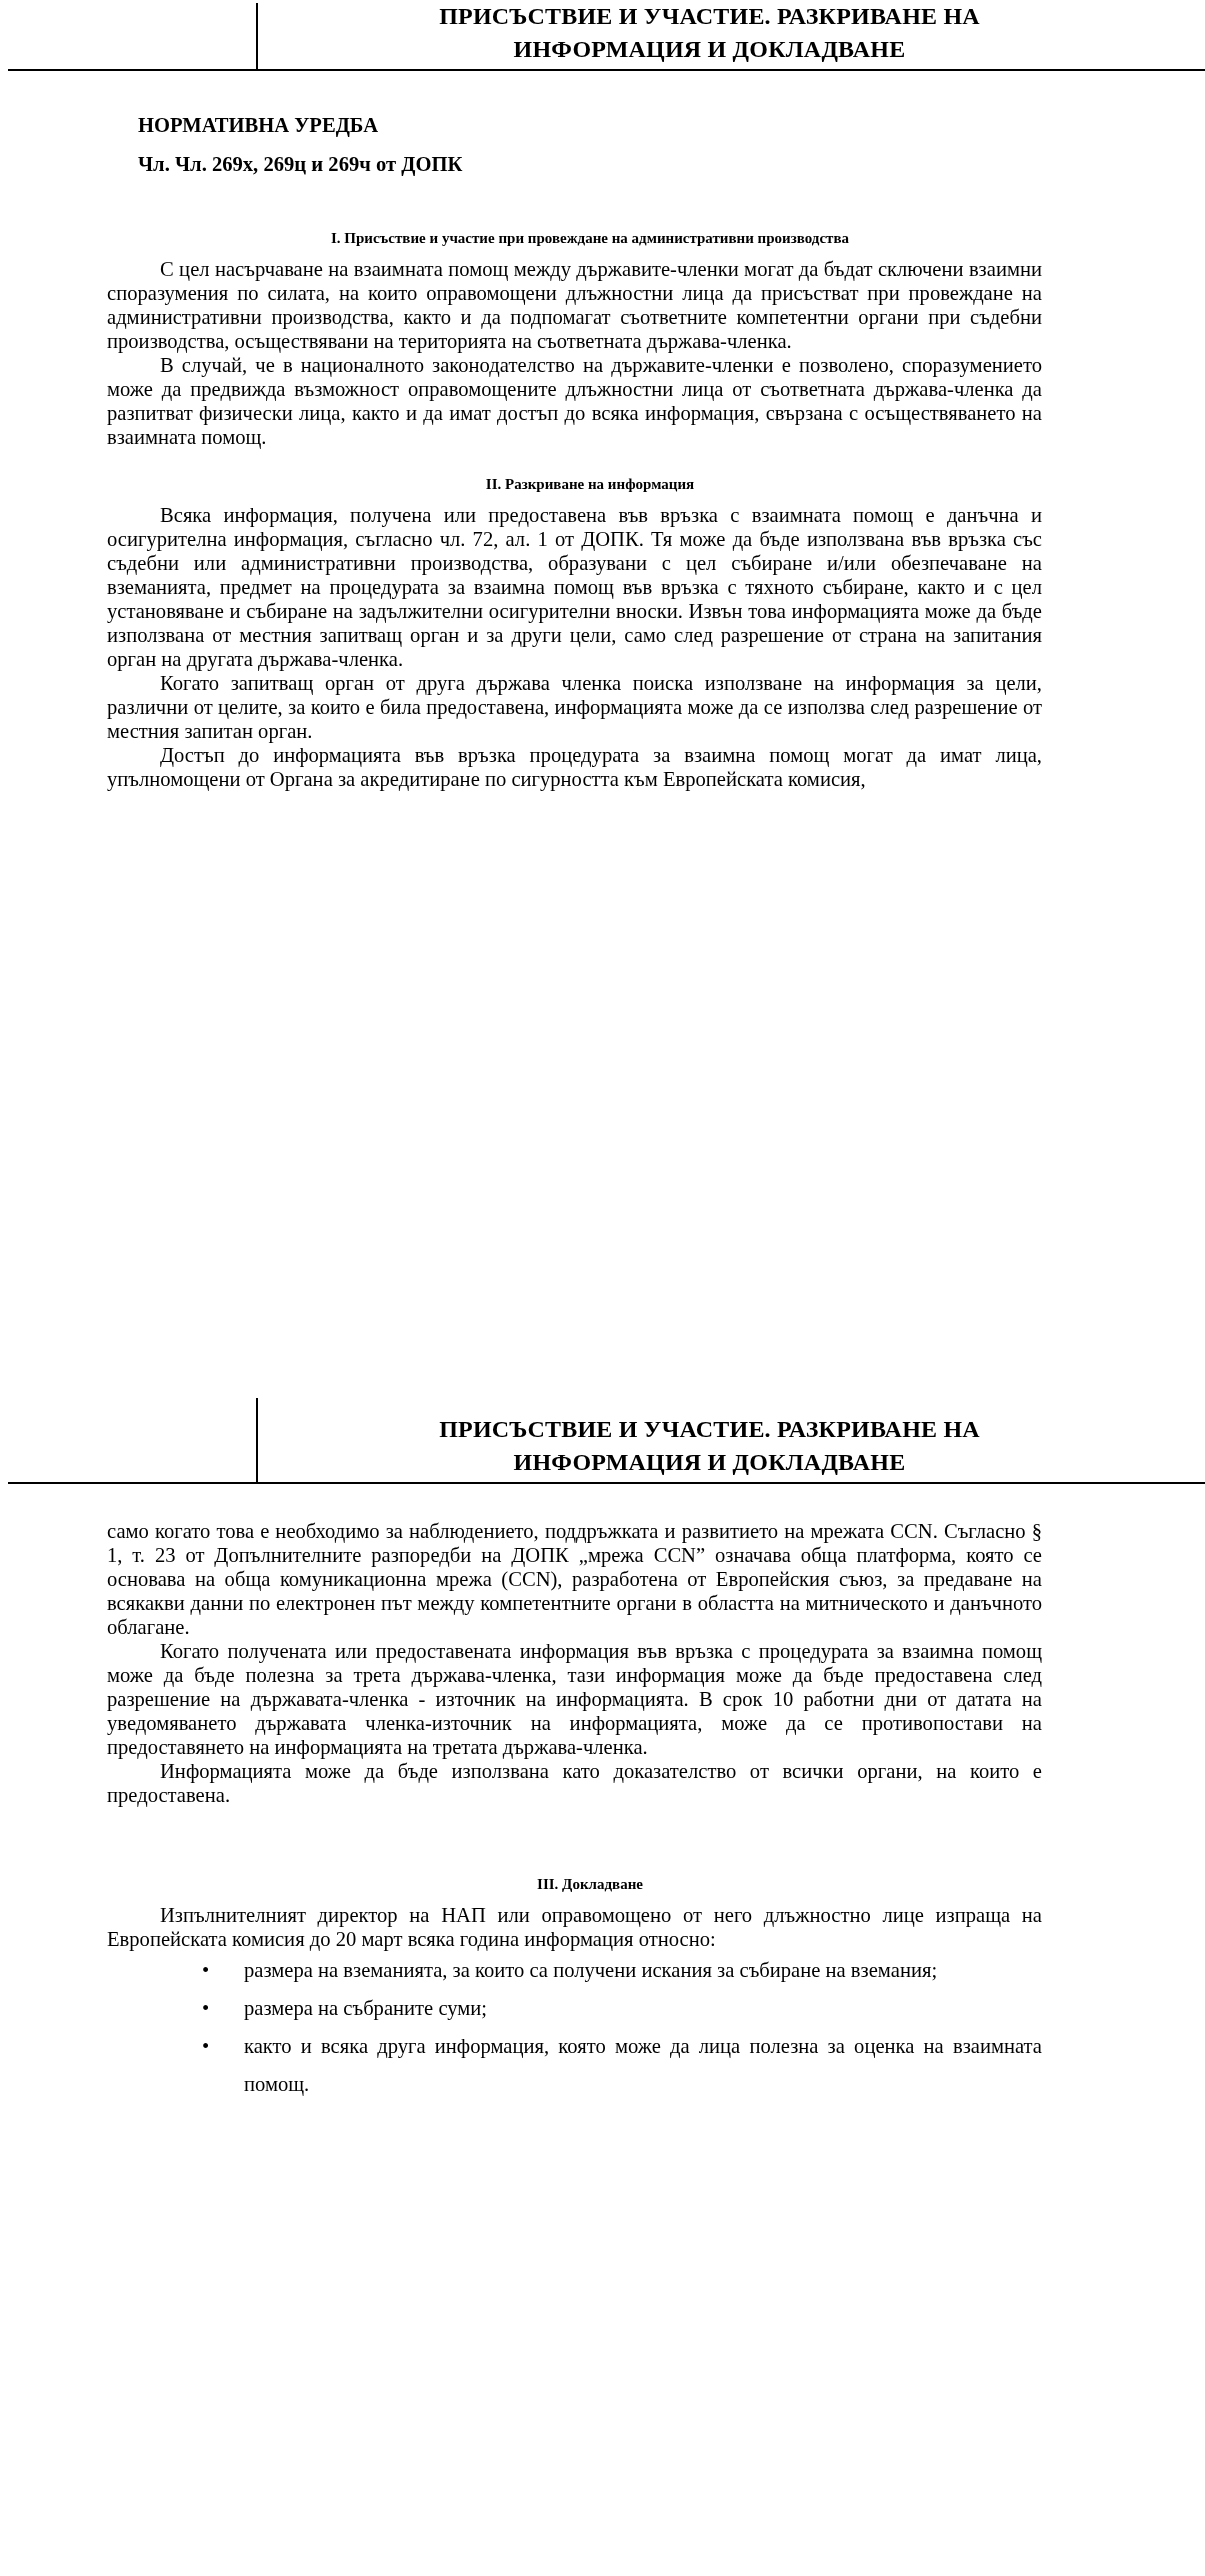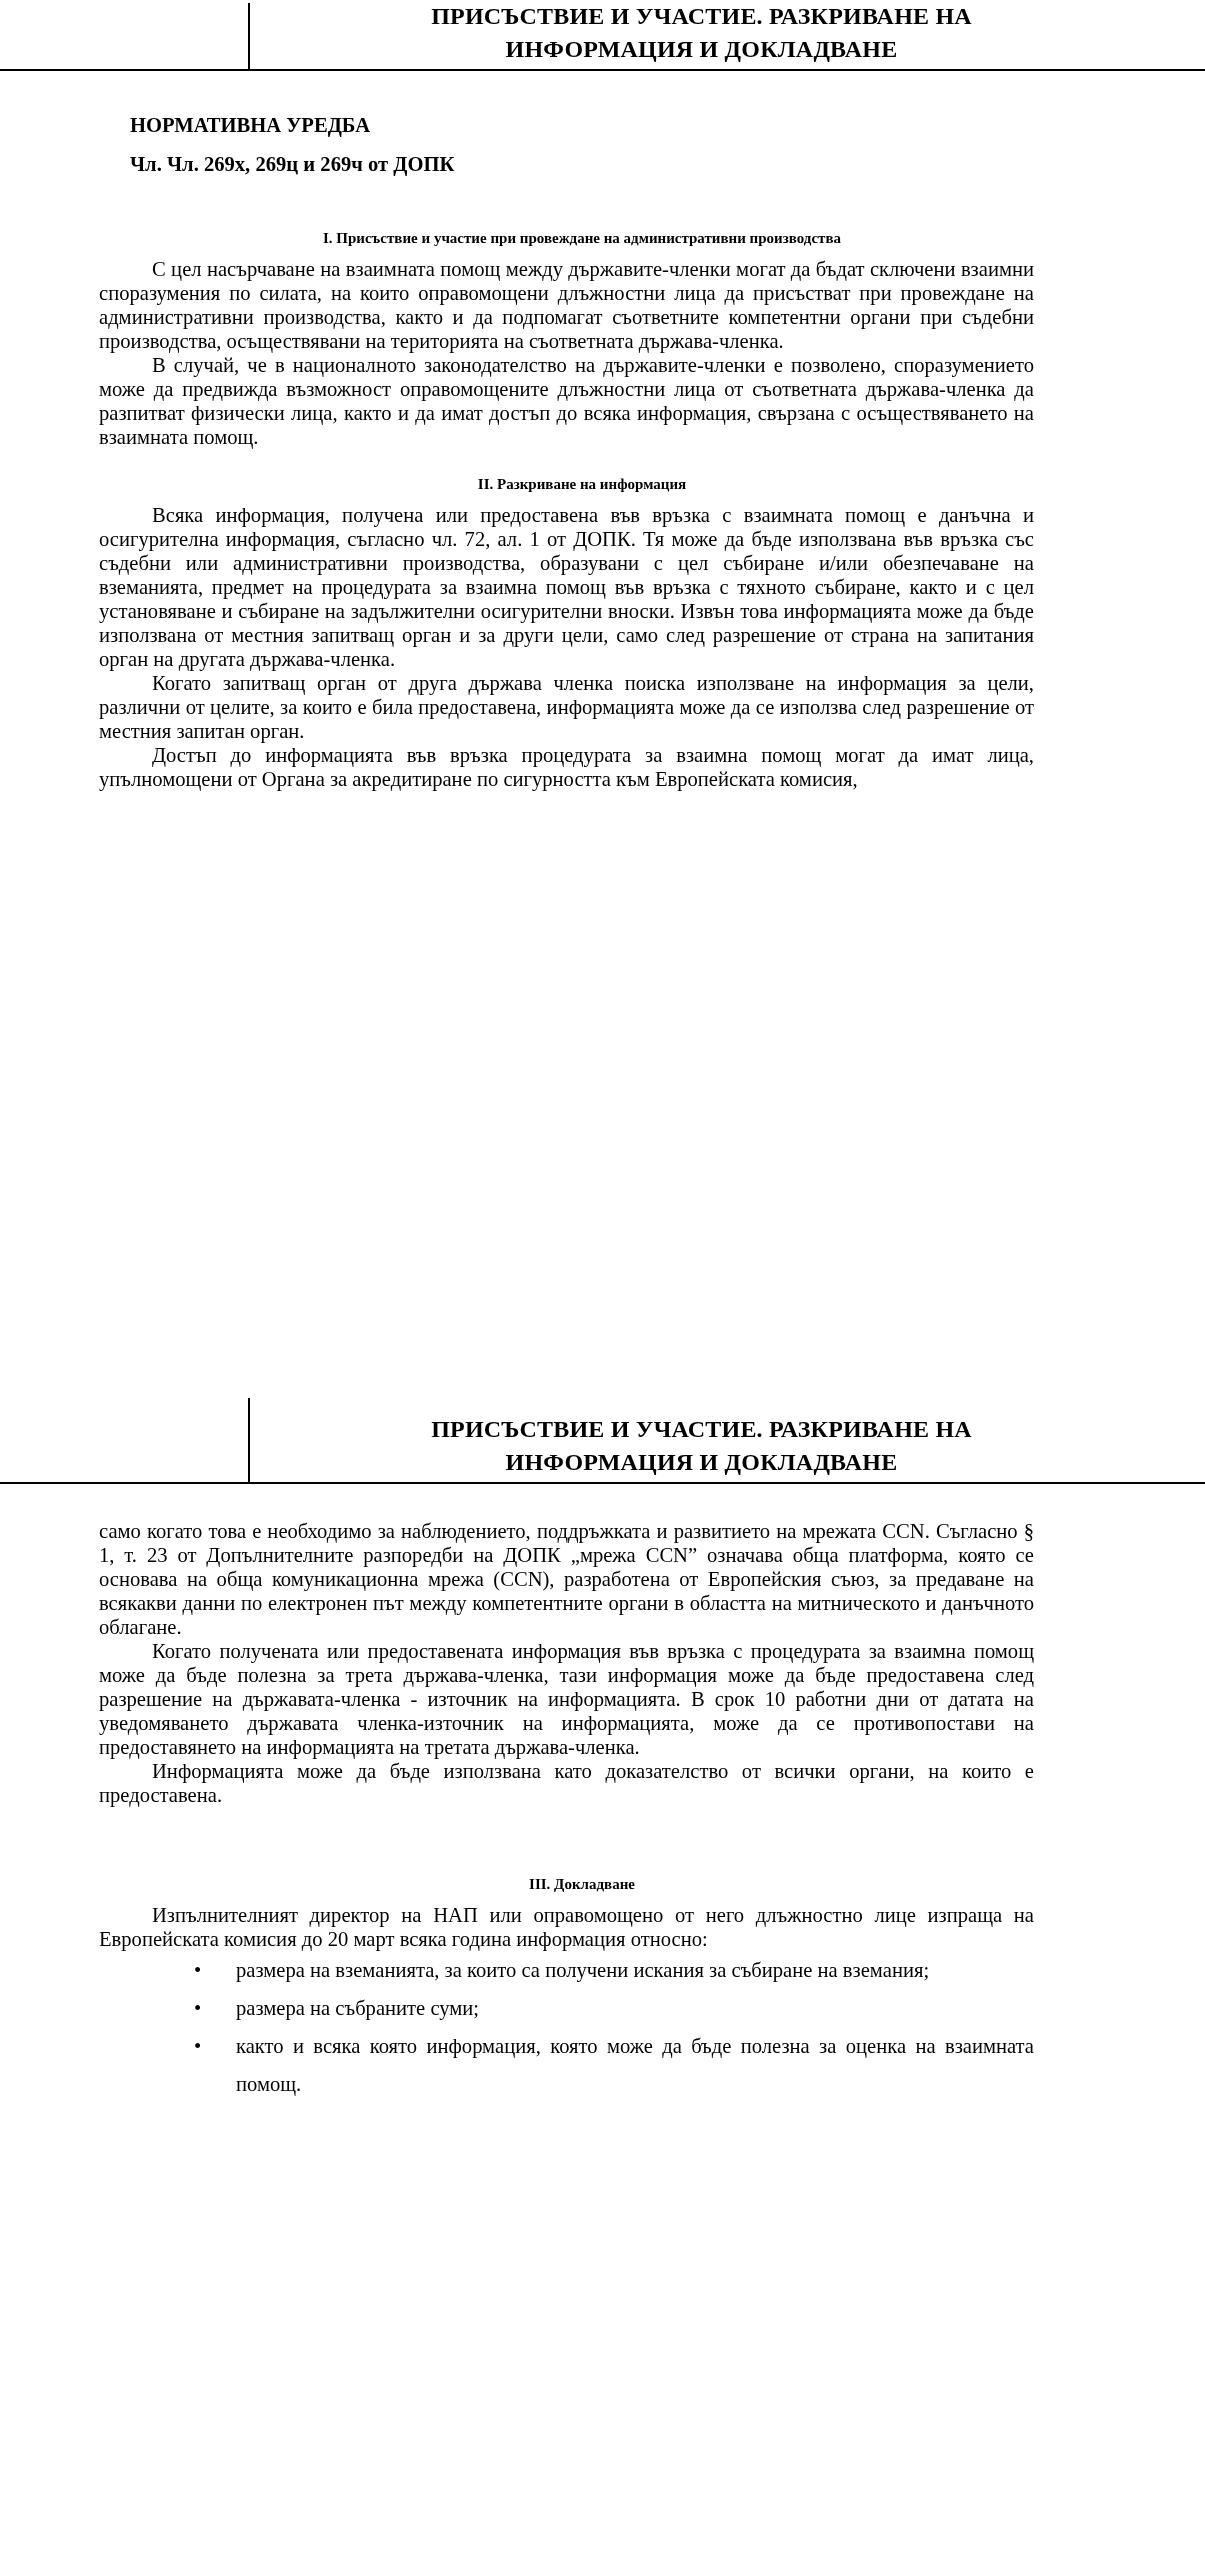--- a/index.html
+++ b/index.html
@@ -11,21 +11,21 @@
     width: 1206px;
     height: 2576px;
     position: relative;
     font-family: "Liberation Serif", "DejaVu Serif", serif;
     color: #000000;
     overflow: hidden;
   }
 
   .page {
     position: absolute;
-    left: 0;
+    left: 8px;
     width: 1095px;
   }
 
   
   .header-table {
     position: relative;
     width: 1206px;
     border-collapse: collapse;
   }
   .header-table .hdr-row {
@@ -185,18 +185,18 @@
 
     <div class="spacer-lg"></div>
 
     <h3 class="heading">III. Докладване</h3>
 
     <p class="para">Изпълнителният директор на НАП или оправомощено от него длъжностно лице изпраща на Европейската комисия до 20 март всяка година информация относно:</p>
 
     <ul class="bullets">
       <li>размера на вземанията, за които са получени искания за събиране на вземания;</li>
       <li>размера на събраните суми;</li>
-      <li>както и всяка която информация, която може да бъде полезна за оценка на взаимната помощ.</li>
+      <li>както и всяка друга информация, която може да лица полезна за оценка на взаимната помощ.</li>
     </ul>
 
   </div>
 </div>
 
 
 </body></html>

